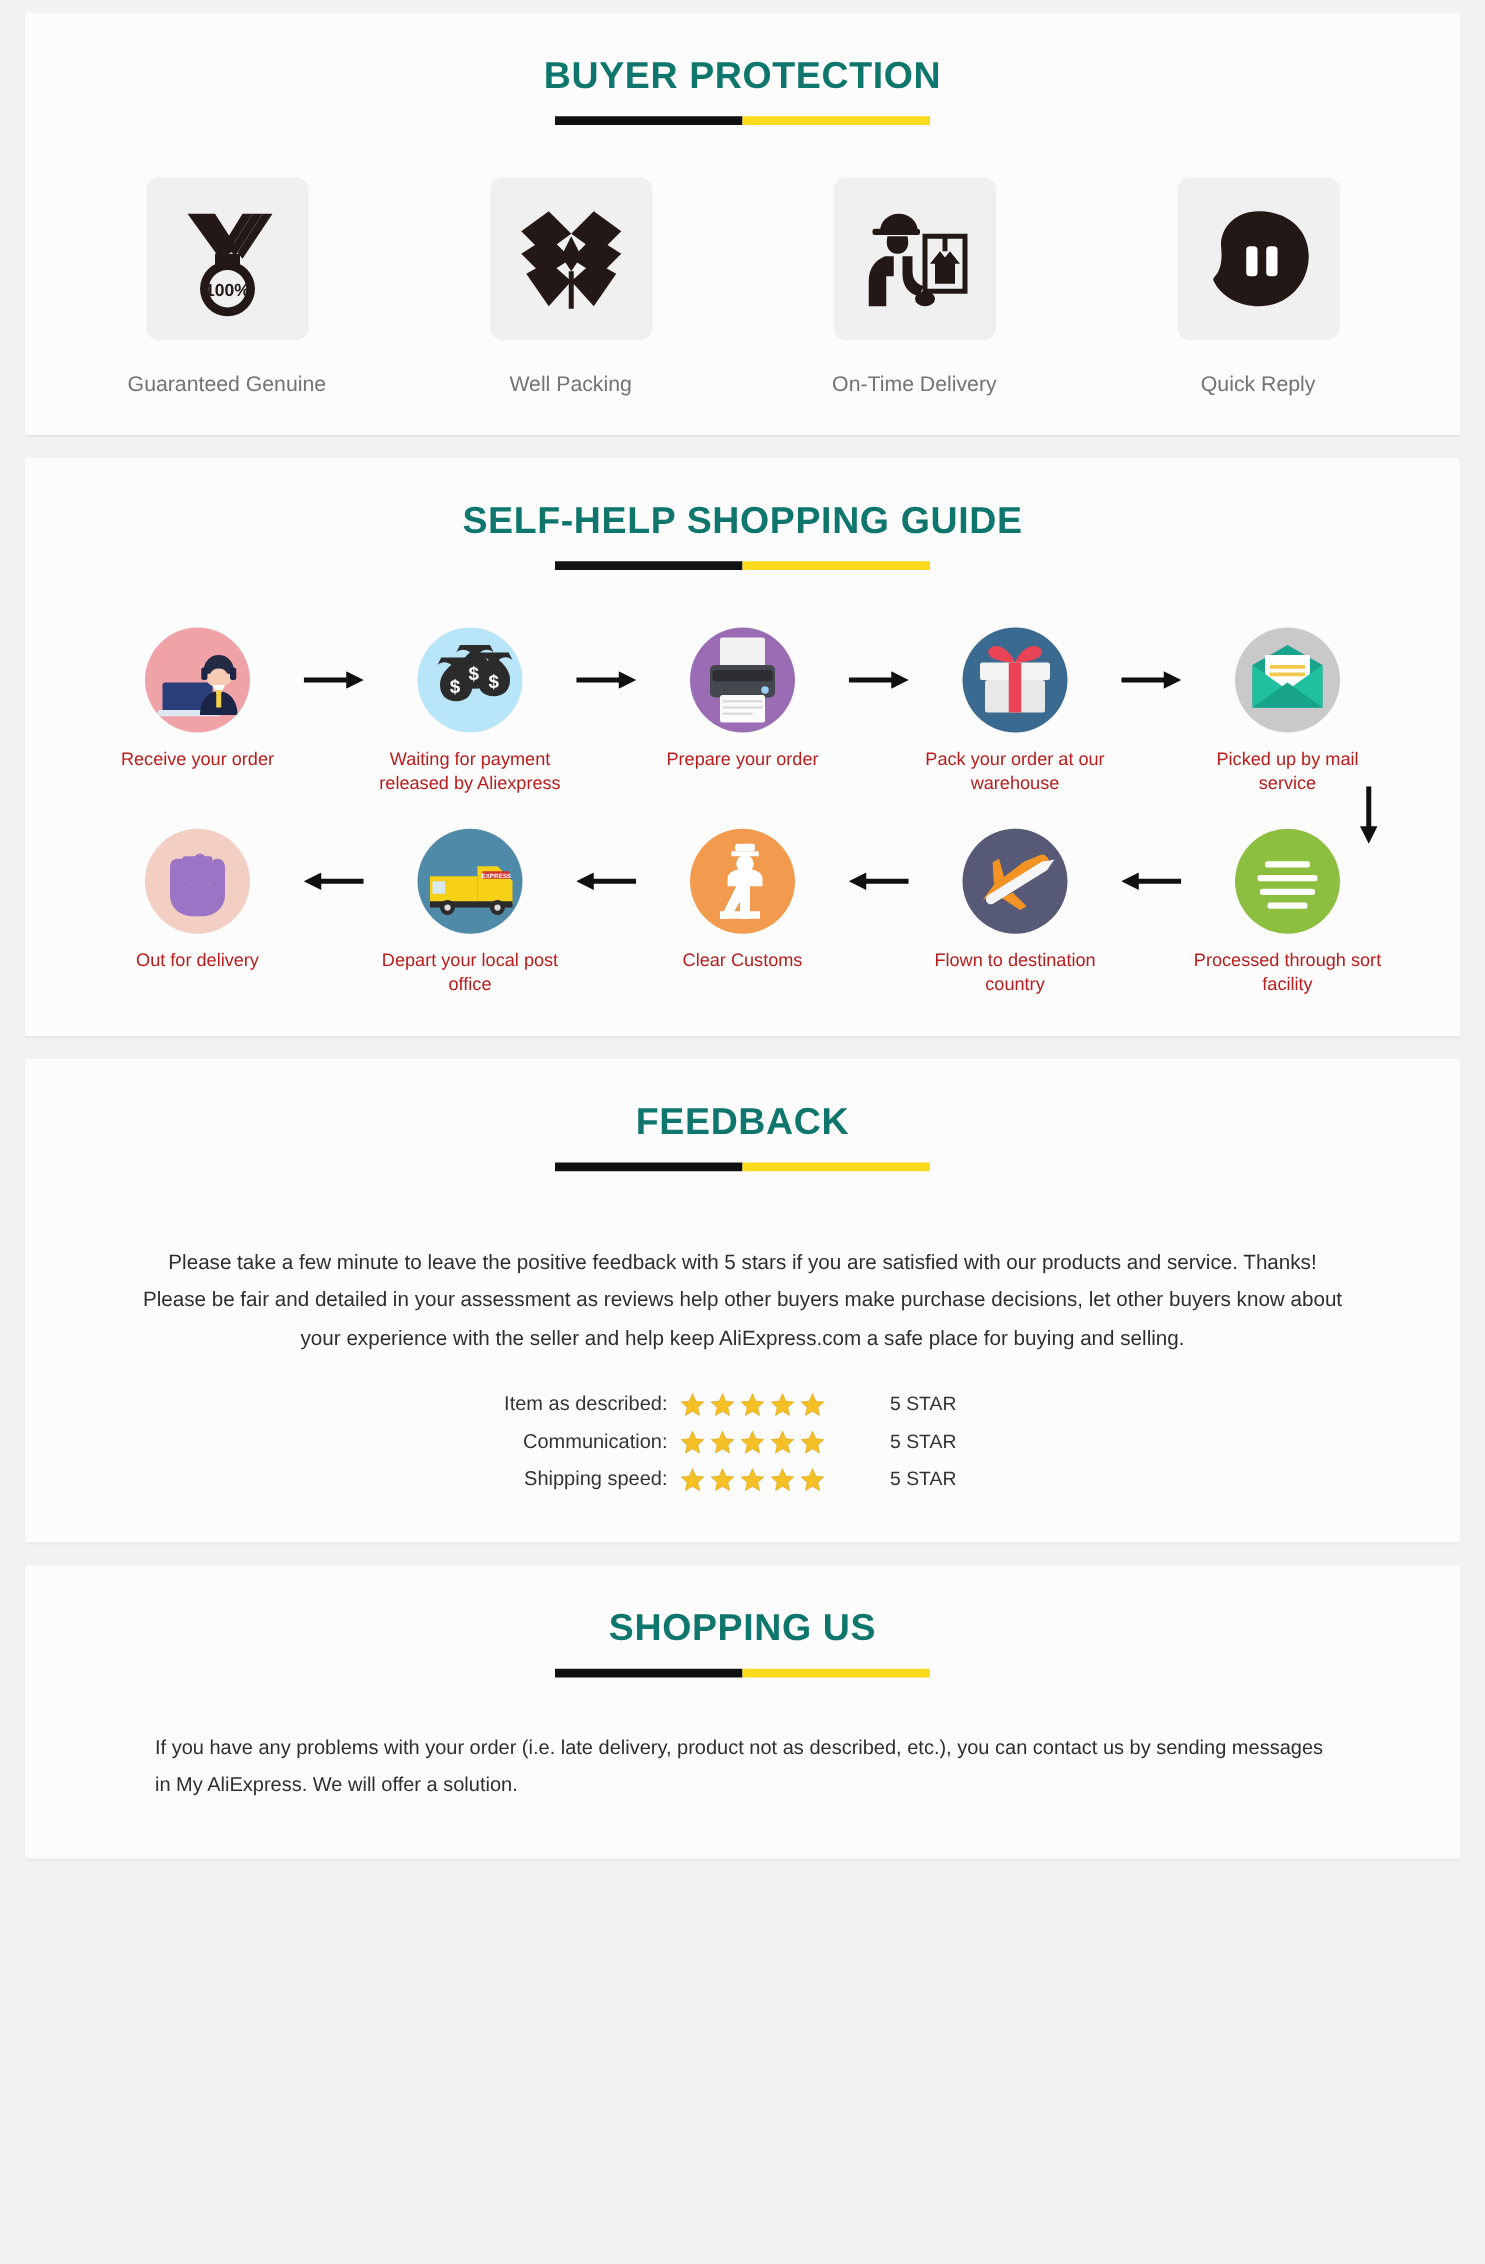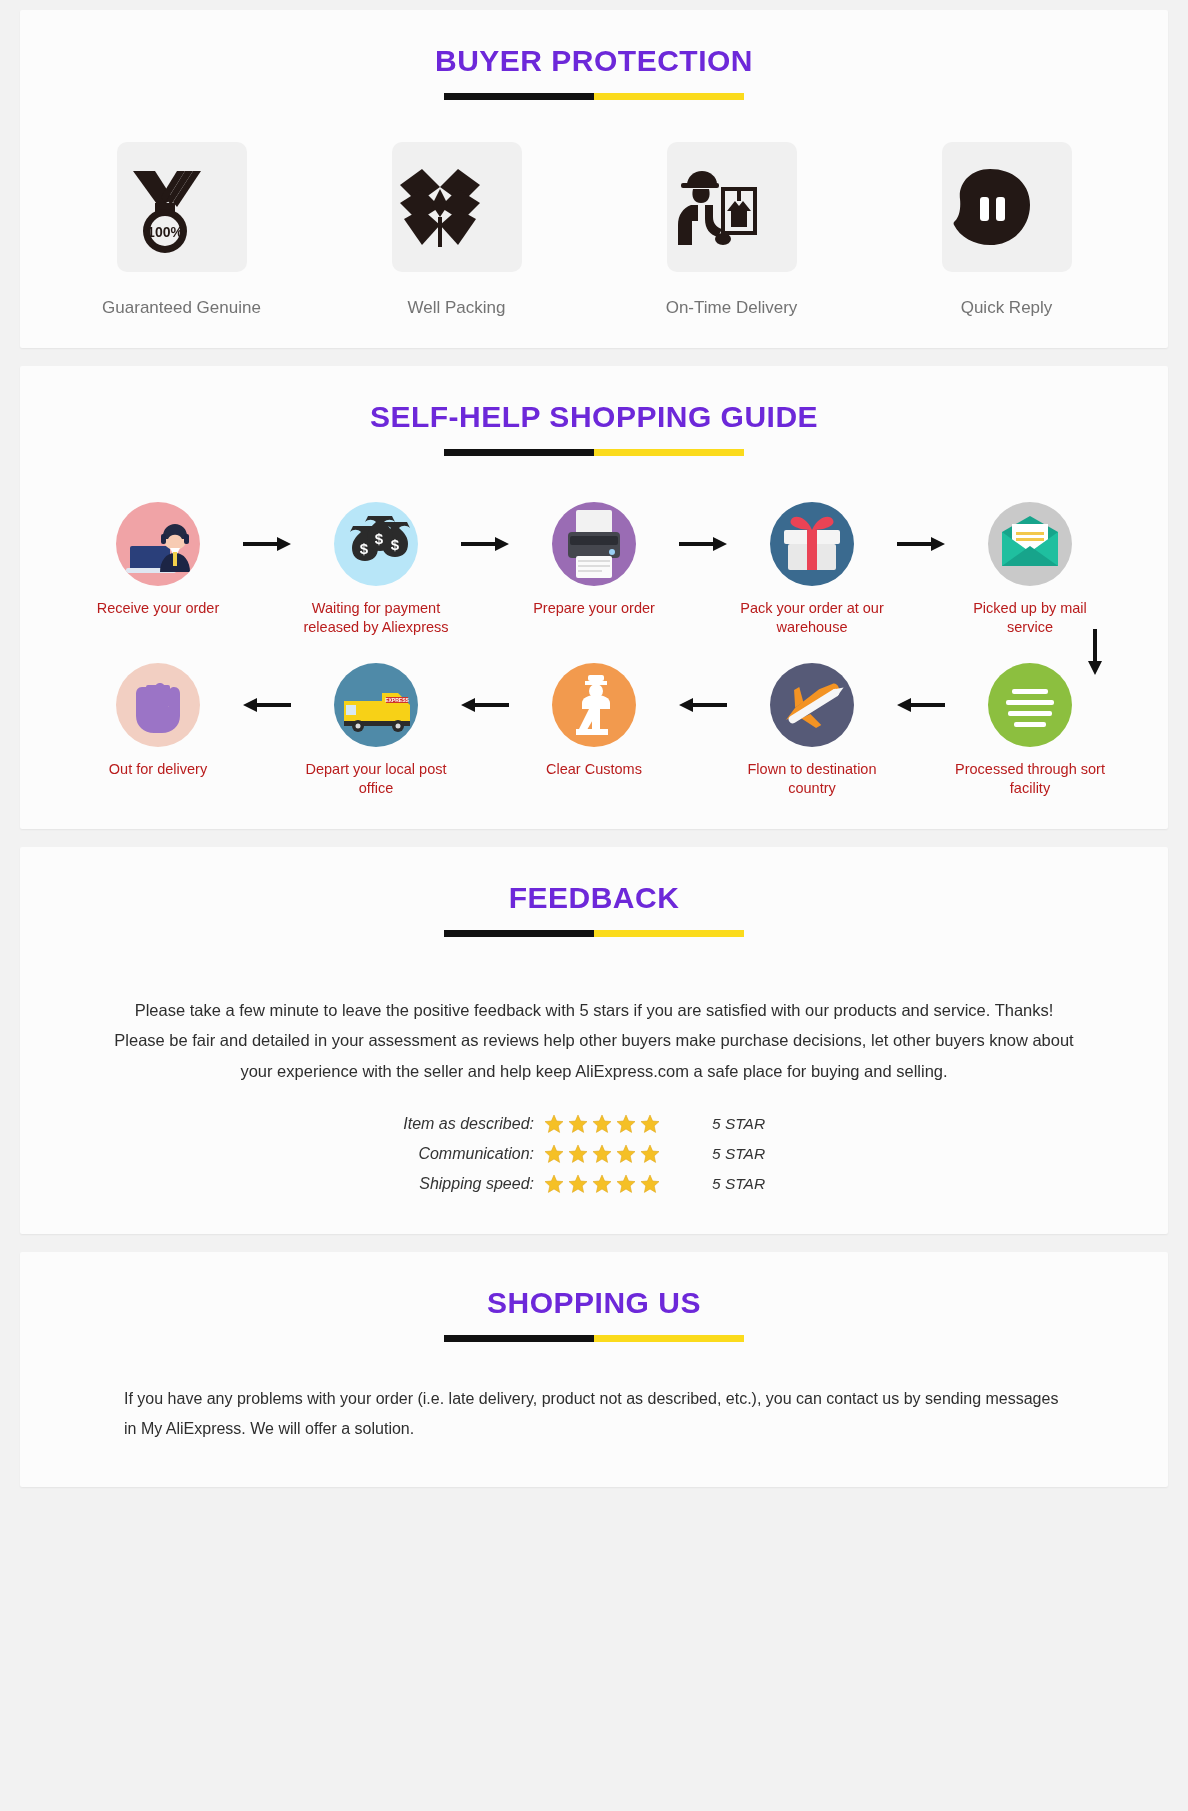--- a/index.html
+++ b/index.html
@@ -18,21 +18,21 @@
     margin-bottom: 18px;
     padding: 34px 24px 30px 24px;
   }
 
   
   .sec-head { text-align: center; }
   .sec-title {
     font-size: 30px;
     font-weight: bold;
     letter-spacing: 0.5px;
-    color: #6d28d9;
+    color: #0f766e;
     line-height: 1.1;
   }
   .rule {
     width: 300px;
     height: 7px;
     margin: 16px auto 0 auto;
     display: flex;
   }
   .rule .r-black { flex: 1; background: #111111; }
   .rule .r-yellow { flex: 1; background: #fbdb1c; }
@@ -43,21 +43,21 @@
     justify-content: space-around;
     align-items: flex-start;
     margin-top: 42px;
   }
   .bp-item { width: 200px; text-align: center; }
   .bp-tile {
     width: 130px; height: 130px;
     margin: 0 auto;
     background: #f0f0f0;
     border-radius: 10px;
-    display: flex; align-items: center; justify-content: flex-start;
+    display: flex; align-items: center; justify-content: center;
   }
   .bp-tile svg { display: block; }
   .bp-label {
     margin-top: 26px;
     font-size: 17px;
     color: #737373;
   }
 
   
   .guide { margin-top: 46px; }
@@ -113,21 +113,20 @@
     color: #2e2e2e;
   }
   .ratings {
     margin: 28px auto 0 auto;
     width: 420px;
   }
   .rate-row {
     display: flex;
     align-items: center;
     margin-bottom: 10px;
-    font-style: italic;
   }
   .rate-name {
     width: 160px;
     text-align: right;
     font-size: 16px;
     color: #333;
     padding-right: 10px;
   }
   .stars { width: 150px; display: flex; gap: 4px; justify-content: flex-start; }
   .star { width: 20px; height: 20px; display: block; }

